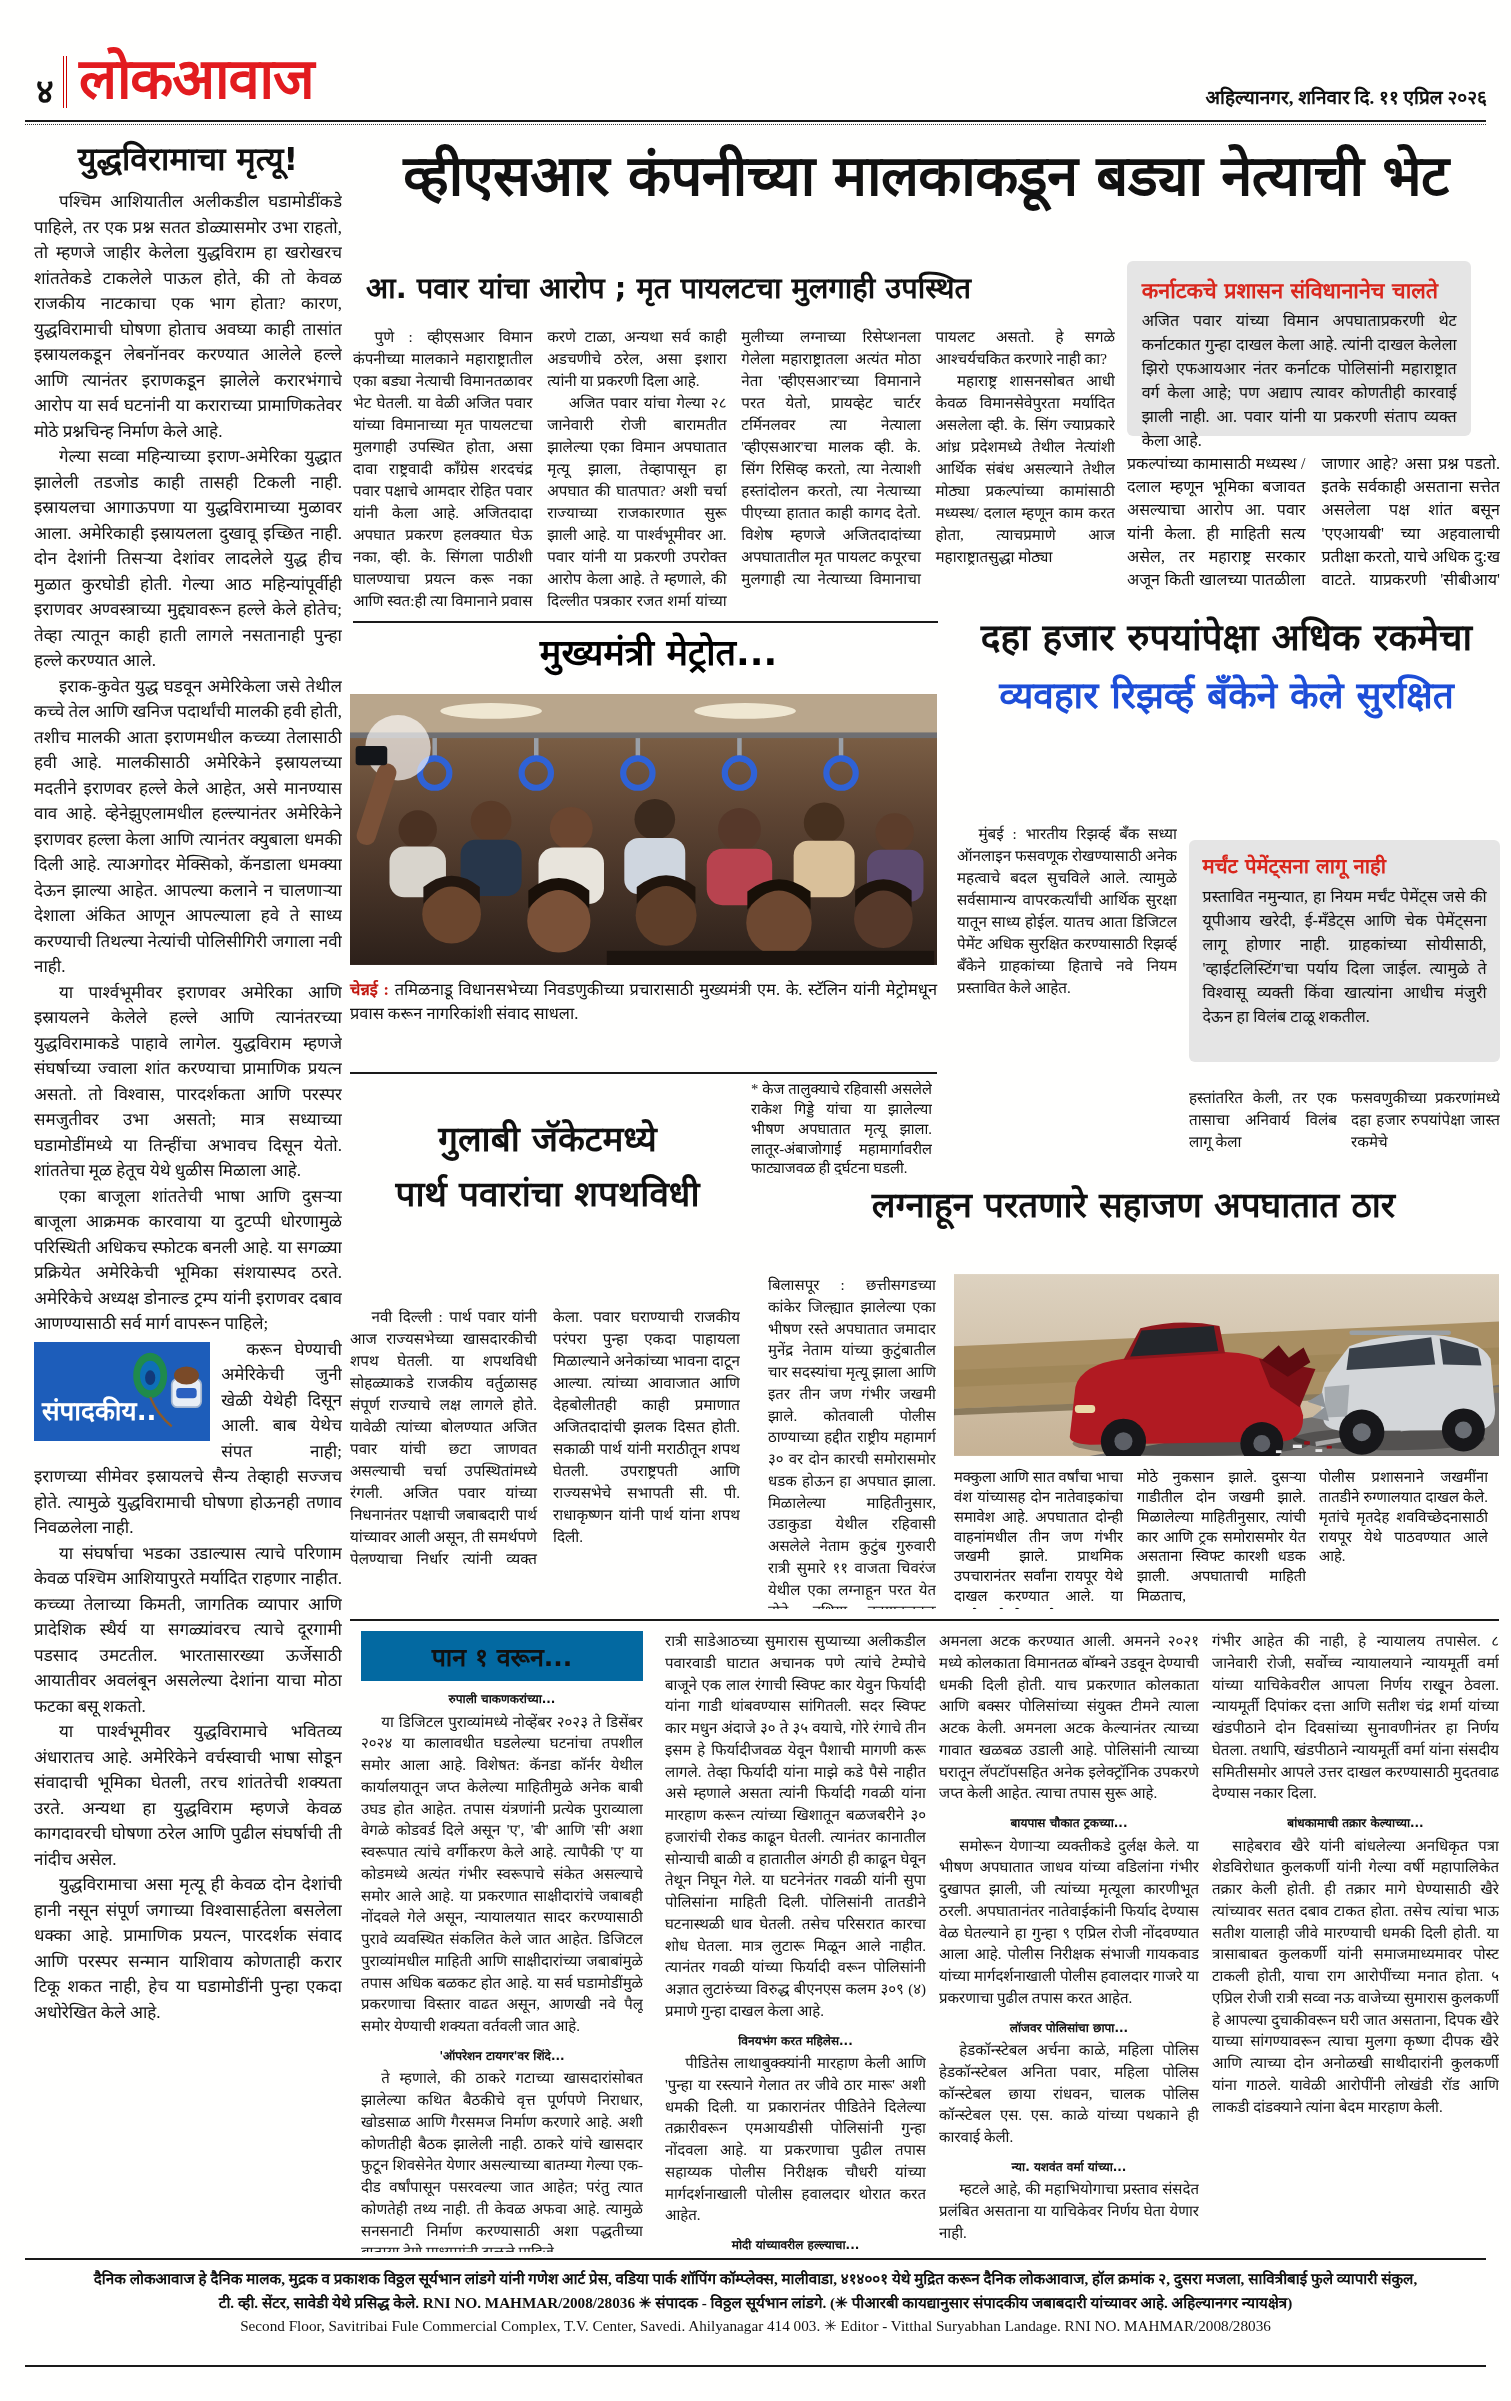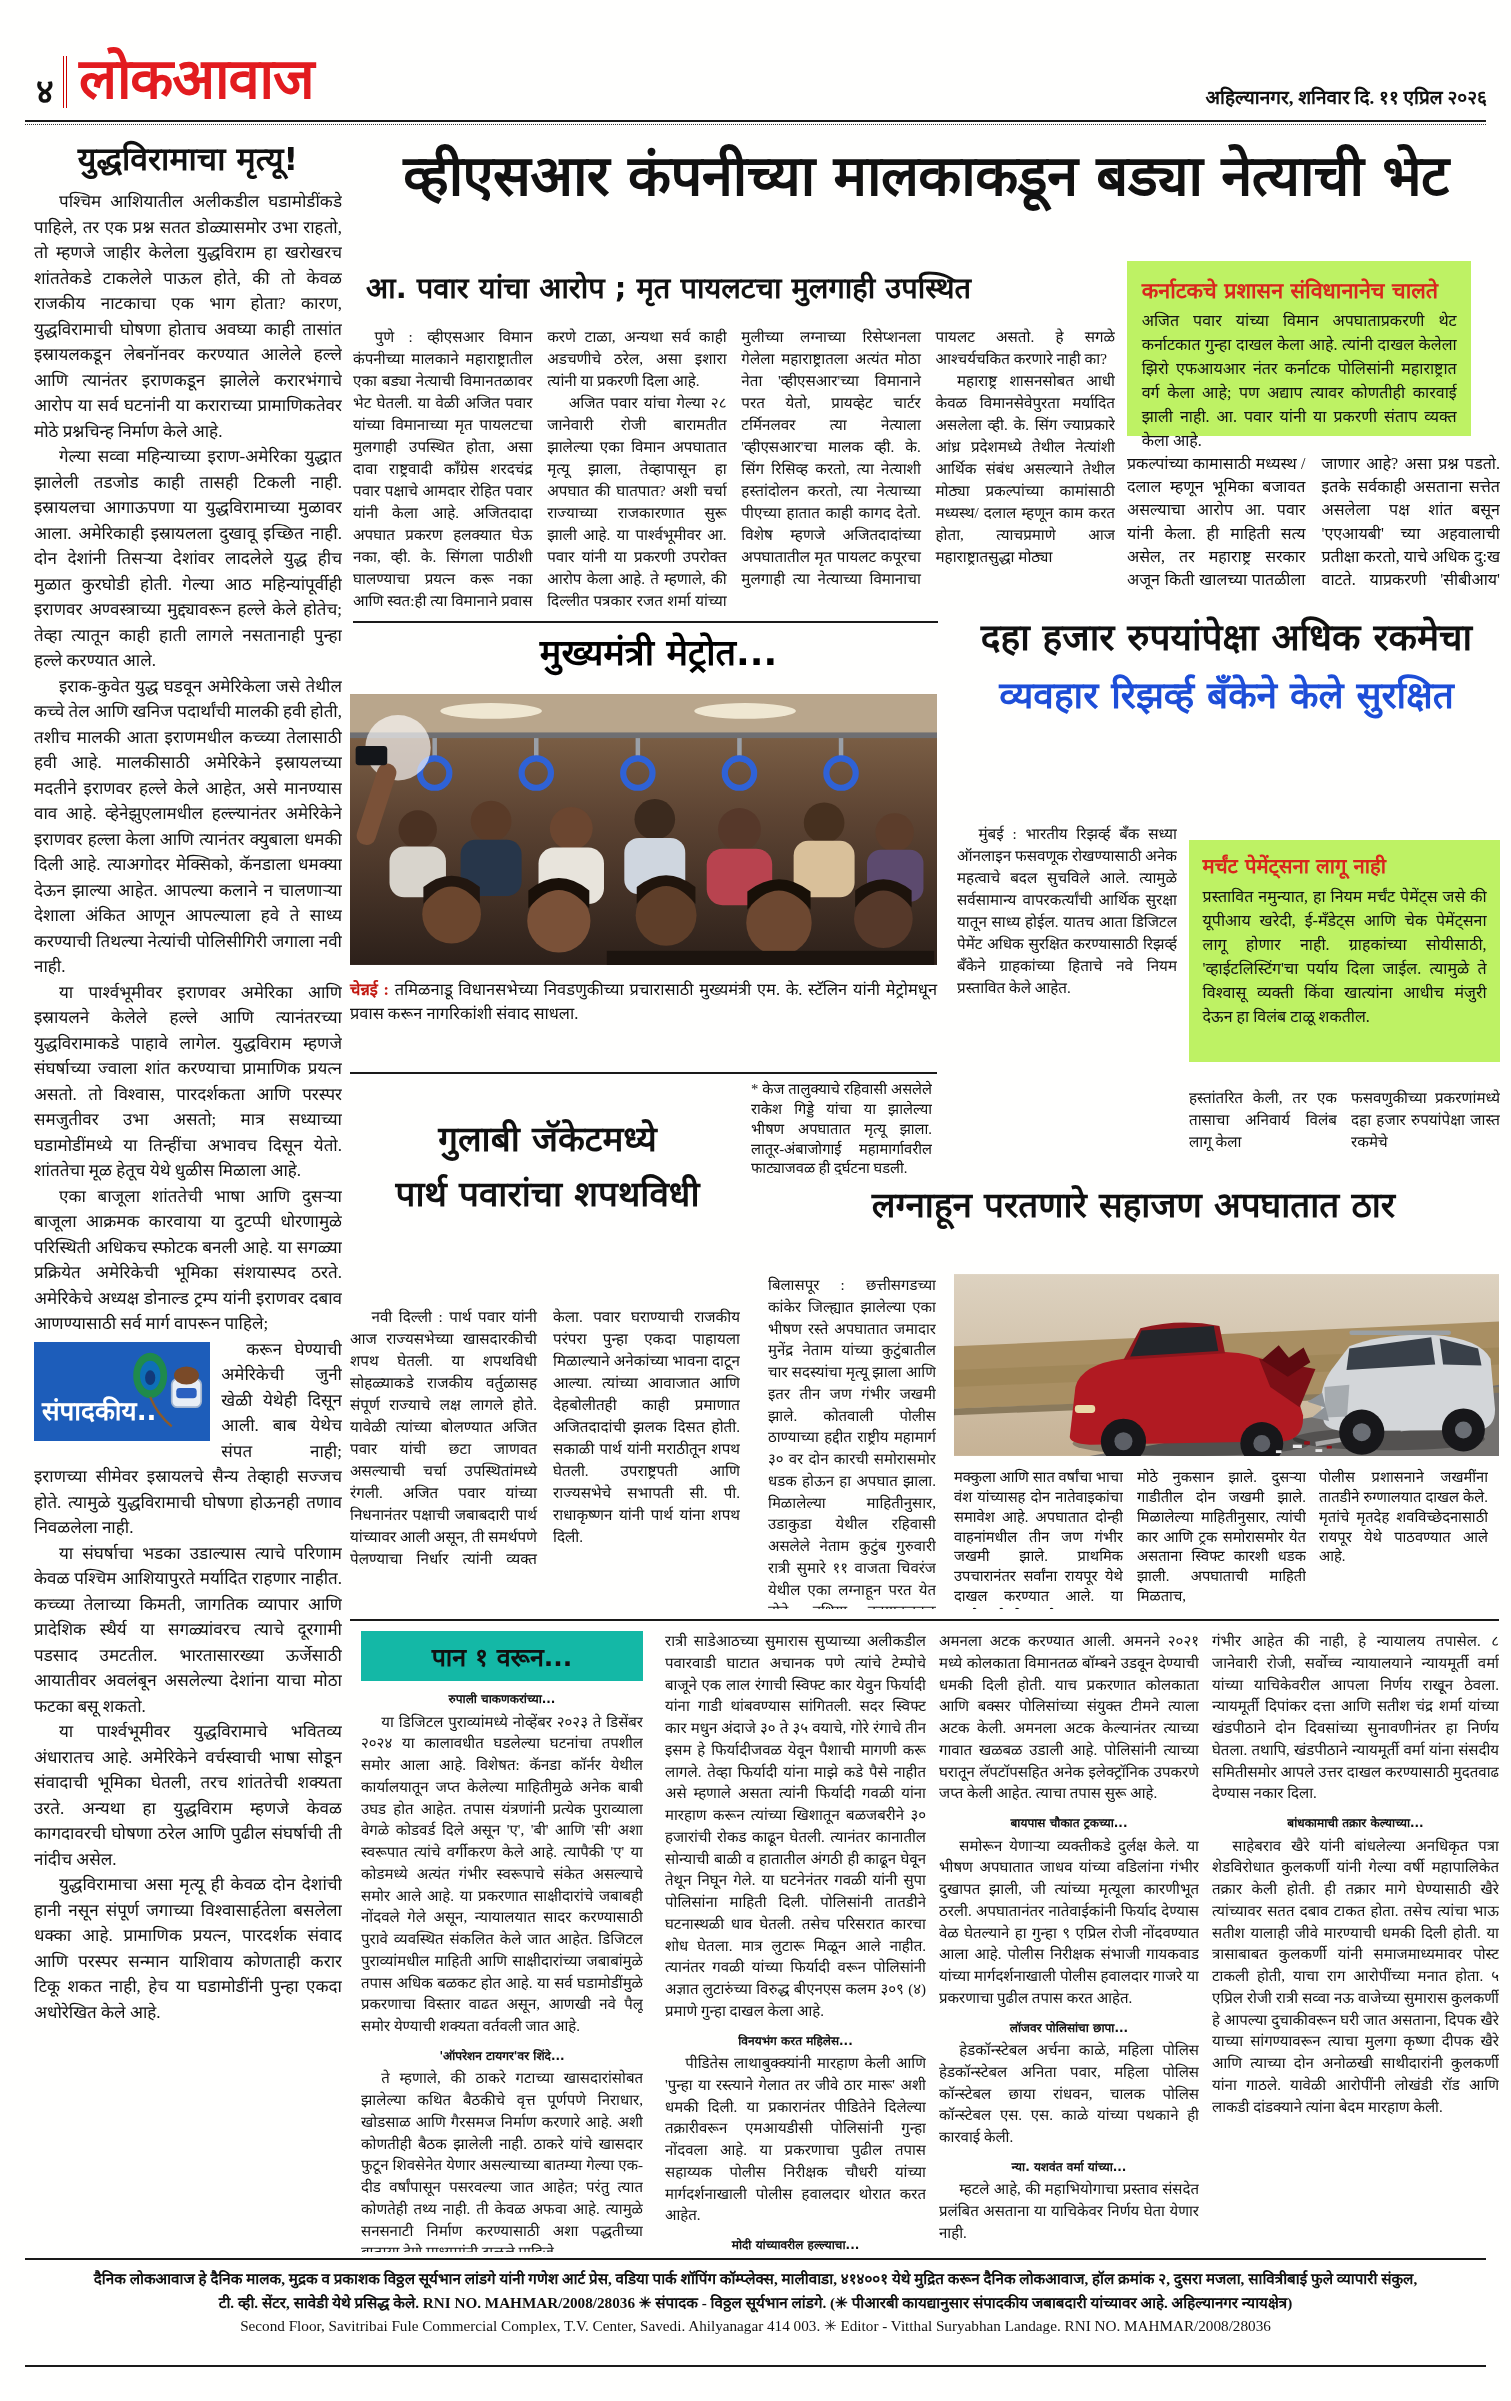--- a/index.html
+++ b/index.html
@@ -19,34 +19,34 @@
   .ed-text{font-size:17px;line-height:1.5;text-align:justify;}
   .ed-text p{margin:0;text-indent:25px;}
   .edbox{float:left;width:176px;height:99px;background:#1d5dba;position:relative;margin:5.6px 11.3px 4.5px 0;}
   .edbox .lbl{position:absolute;left:8px;bottom:10.2px;color:#fff;font-weight:900;font-size:26px;
               font-family:"DejaVu Sans","Liberation Sans",sans-serif;}
   
   .h-lead{font-size:56px;font-weight:900;text-align:center;line-height:1.25;
           font-family:"DejaVu Sans","Liberation Sans",sans-serif;letter-spacing:-0.6px;}
   .h-sub{font-size:29px;font-weight:900;font-family:"DejaVu Sans","Liberation Sans",sans-serif;}
   .h-red{color:#000000;}
-  .graybox{background:#bef264;}
+  .graybox{background:#e5e5e5;border-radius:6px;}
   .bx-title{font-size:21.5px;font-weight:900;color:#d9261c;font-family:"DejaVu Sans","Liberation Sans",sans-serif;margin:0 0 5.6px 0;}
   .bx-body{font-size:16px;line-height:1.5;text-align:justify;}
   .bodytext{font-size:15.2px;line-height:1.45;text-align:justify;}
   .bodytext p{margin:0;text-indent:21.5px;}
   .cols2{column-count:2;column-gap:16px;}
   .cols4{column-count:4;column-gap:14.7px;}
   .h-mid{font-size:36px;font-weight:900;text-align:center;font-family:"DejaVu Sans","Liberation Sans",sans-serif;line-height:1.3;}
   .caption{font-size:16.4px;line-height:1.45;text-align:justify;}
   .cap-lbl{color:#c21a12;font-weight:bold;}
   .smallcol{font-size:14.7px;line-height:1.35;text-align:justify;}
   .bh{font-size:12px;font-weight:900;text-align:center;font-family:"DejaVu Sans","Liberation Sans",sans-serif;margin:9px 0 4.5px 0;}
   .bt{font-size:15px;line-height:1.45;text-align:justify;margin:0;text-indent:20.3px;}
-  .p1box{background:#14b8a6;text-align:center;font-weight:900;font-size:25px;
+  .p1box{background:#0369a1;text-align:center;font-weight:900;font-size:25px;
          font-family:"DejaVu Sans","Liberation Sans",sans-serif;padding:8px 0;}
   .footer{font-size:15.2px;line-height:1.55;text-align:center;}
   .footer .mr{font-weight:bold;}
   svg{display:block;}
 </style>
 </head>
 <body>
 
 <div class="page">
 

